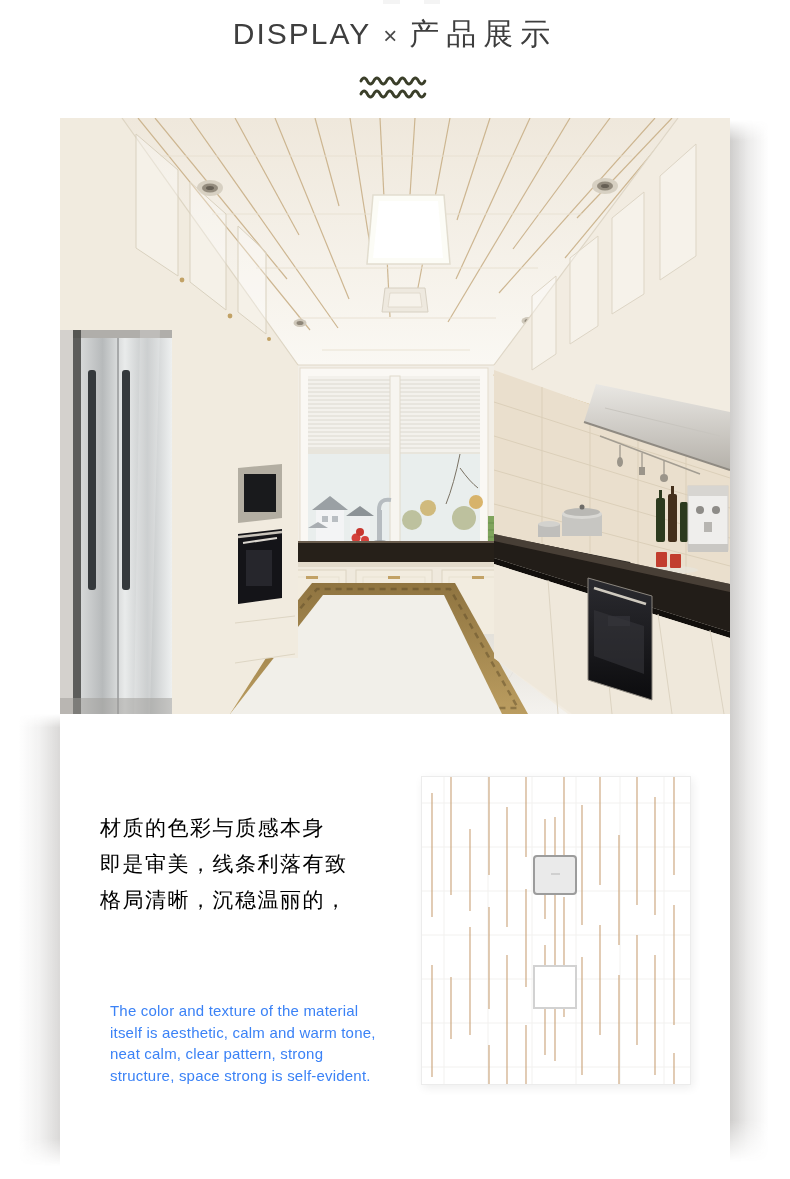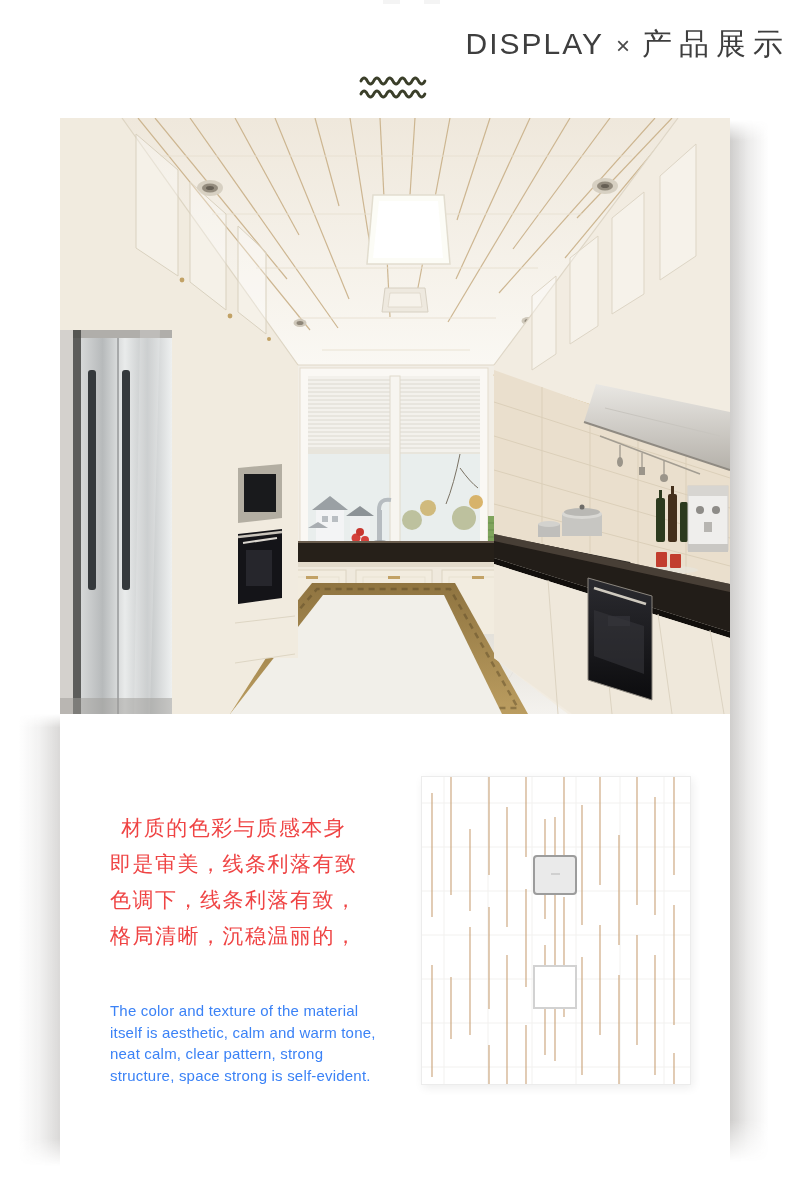--- a/index.html
+++ b/index.html
@@ -1,35 +1,35 @@
 <!DOCTYPE html>
 <html><head>
 <meta charset="utf-8">
 <style>
   html,body{margin:0;padding:0;background:#ffffff;}
   .page{position:relative;width:790px;height:1179px;background:#ffffff;overflow:hidden;
         font-family:"Liberation Sans","DejaVu Sans",sans-serif;}
   .top-artifact{position:absolute;height:4px;background:#f4f4f4;top:0;}
-  .title-wrap{position:absolute;top:24px;left:0;width:100%;text-align:right;
+  .title-wrap{position:absolute;top:14px;left:0;width:100%;text-align:center;
               color:#3e3e3e;font-size:30px;font-weight:300;white-space:nowrap;}
   .title-en{letter-spacing:2px;}
   .title-sep{margin:0 12px;font-size:24px;color:#4a4a4a;}
   .title-zh{letter-spacing:7px;}
   .waves{position:absolute;top:74px;left:50%;transform:translateX(-53%);}
   .photo{position:absolute;left:60px;top:118px;width:670px;height:596px;margin:0;}
   .shadow-right{position:absolute;left:730px;top:120px;width:44px;height:1042px;
     background:linear-gradient(to right, rgba(70,64,58,0.26), rgba(70,64,58,0.10) 42%, rgba(70,64,58,0) 88%);
     -webkit-mask-image:linear-gradient(to bottom, transparent, #000 2%, #000 96%, transparent);
     mask-image:linear-gradient(to bottom, transparent, #000 2%, #000 96%, transparent);}
   .shadow-left{position:absolute;left:14px;top:714px;width:46px;height:452px;
     background:linear-gradient(to left, rgba(70,64,58,0.20), rgba(70,64,58,0.07) 45%, rgba(70,64,58,0) 90%);
     -webkit-mask-image:linear-gradient(to bottom, transparent, #000 3%, #000 94%, transparent);
     mask-image:linear-gradient(to bottom, transparent, #000 3%, #000 94%, transparent);}
-  .desc-zh{position:absolute;left:110px;top:810px;color:#ef4444;font-size:21px;
-           line-height:36px;letter-spacing:1.5px;text-align:center;}
+  .desc-zh{position:absolute;left:100px;top:810px;color:#000000;font-size:21px;
+           line-height:36px;letter-spacing:1.5px;}
   .desc-zh p{margin:0;}
   .desc-en{position:absolute;left:110px;top:1000px;color:#3b82f6;font-size:15px;
            line-height:21.5px;letter-spacing:0.2px;}
   .desc-en p{margin:0;}
   .swatch{position:absolute;left:421px;top:776px;width:268px;height:307px;margin:0;
           background:#ffffff;border:1px solid #ececec;box-shadow:2px 3px 9px rgba(0,0,0,0.07);}
 </style>
 </head>
 <body>
 
@@ -318,21 +318,20 @@
       <polygon points="528,460 592,478 592,582 528,562" fill="url(#ovenGrad)" stroke="#8b867e"></polygon>
       <line x1="534" y1="470" x2="586" y2="486" stroke="#cfcabf" stroke-width="2.5"></line>
       <rect x="548" y="498" width="22" height="10" fill="#2e2e34"></rect>
       <polygon points="534,492 584,508 584,556 534,538" fill="#35353b" opacity="0.6"></polygon>
     </svg>
   </figure>
 
   <section class="desc-zh">
     <p>材质的色彩与质感本身</p>
     <p>即是审美，线条利落有致</p>
-    <p>色调下，线条利落有致，</p>
     <p>格局清晰，沉稳温丽的，</p>
   </section>
   <section class="desc-en">
     <p>The color and texture of the material</p>
     <p>itself is aesthetic, calm and warm tone,</p>
     <p>neat calm, clear pattern, strong</p>
     <p>structure, space strong is self-evident.</p>
   </section>
 
   <figure class="swatch">

